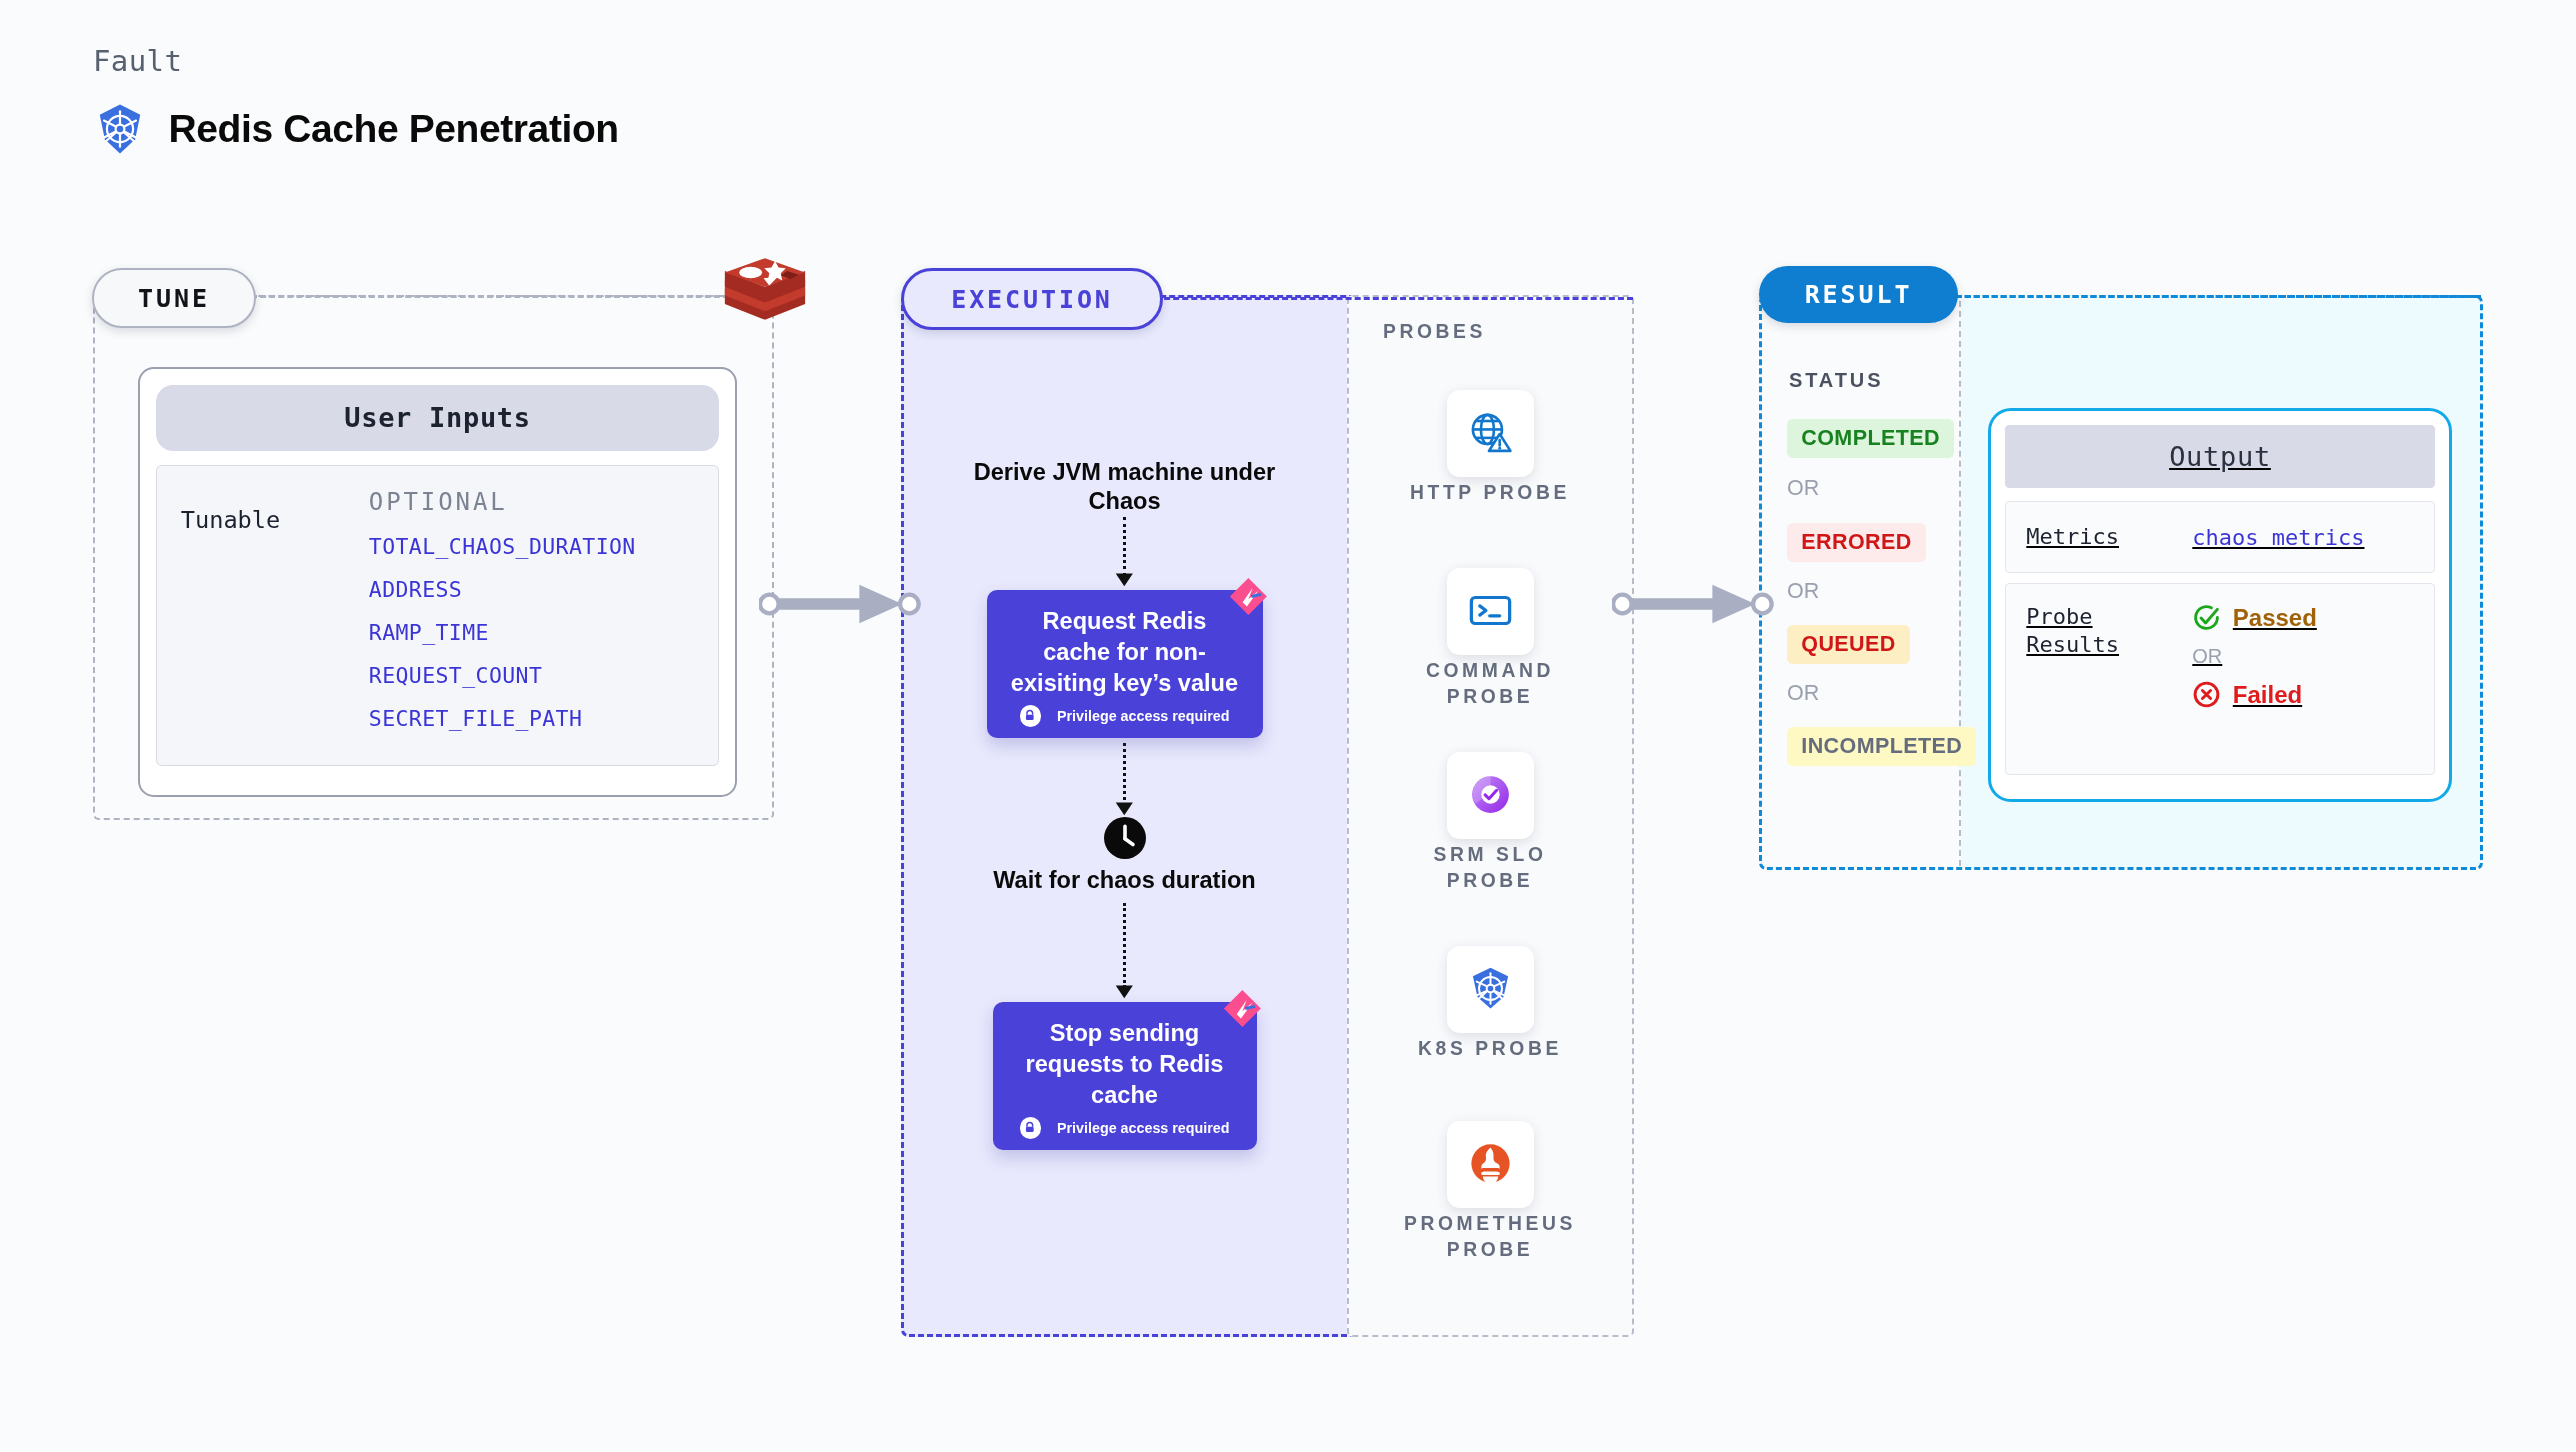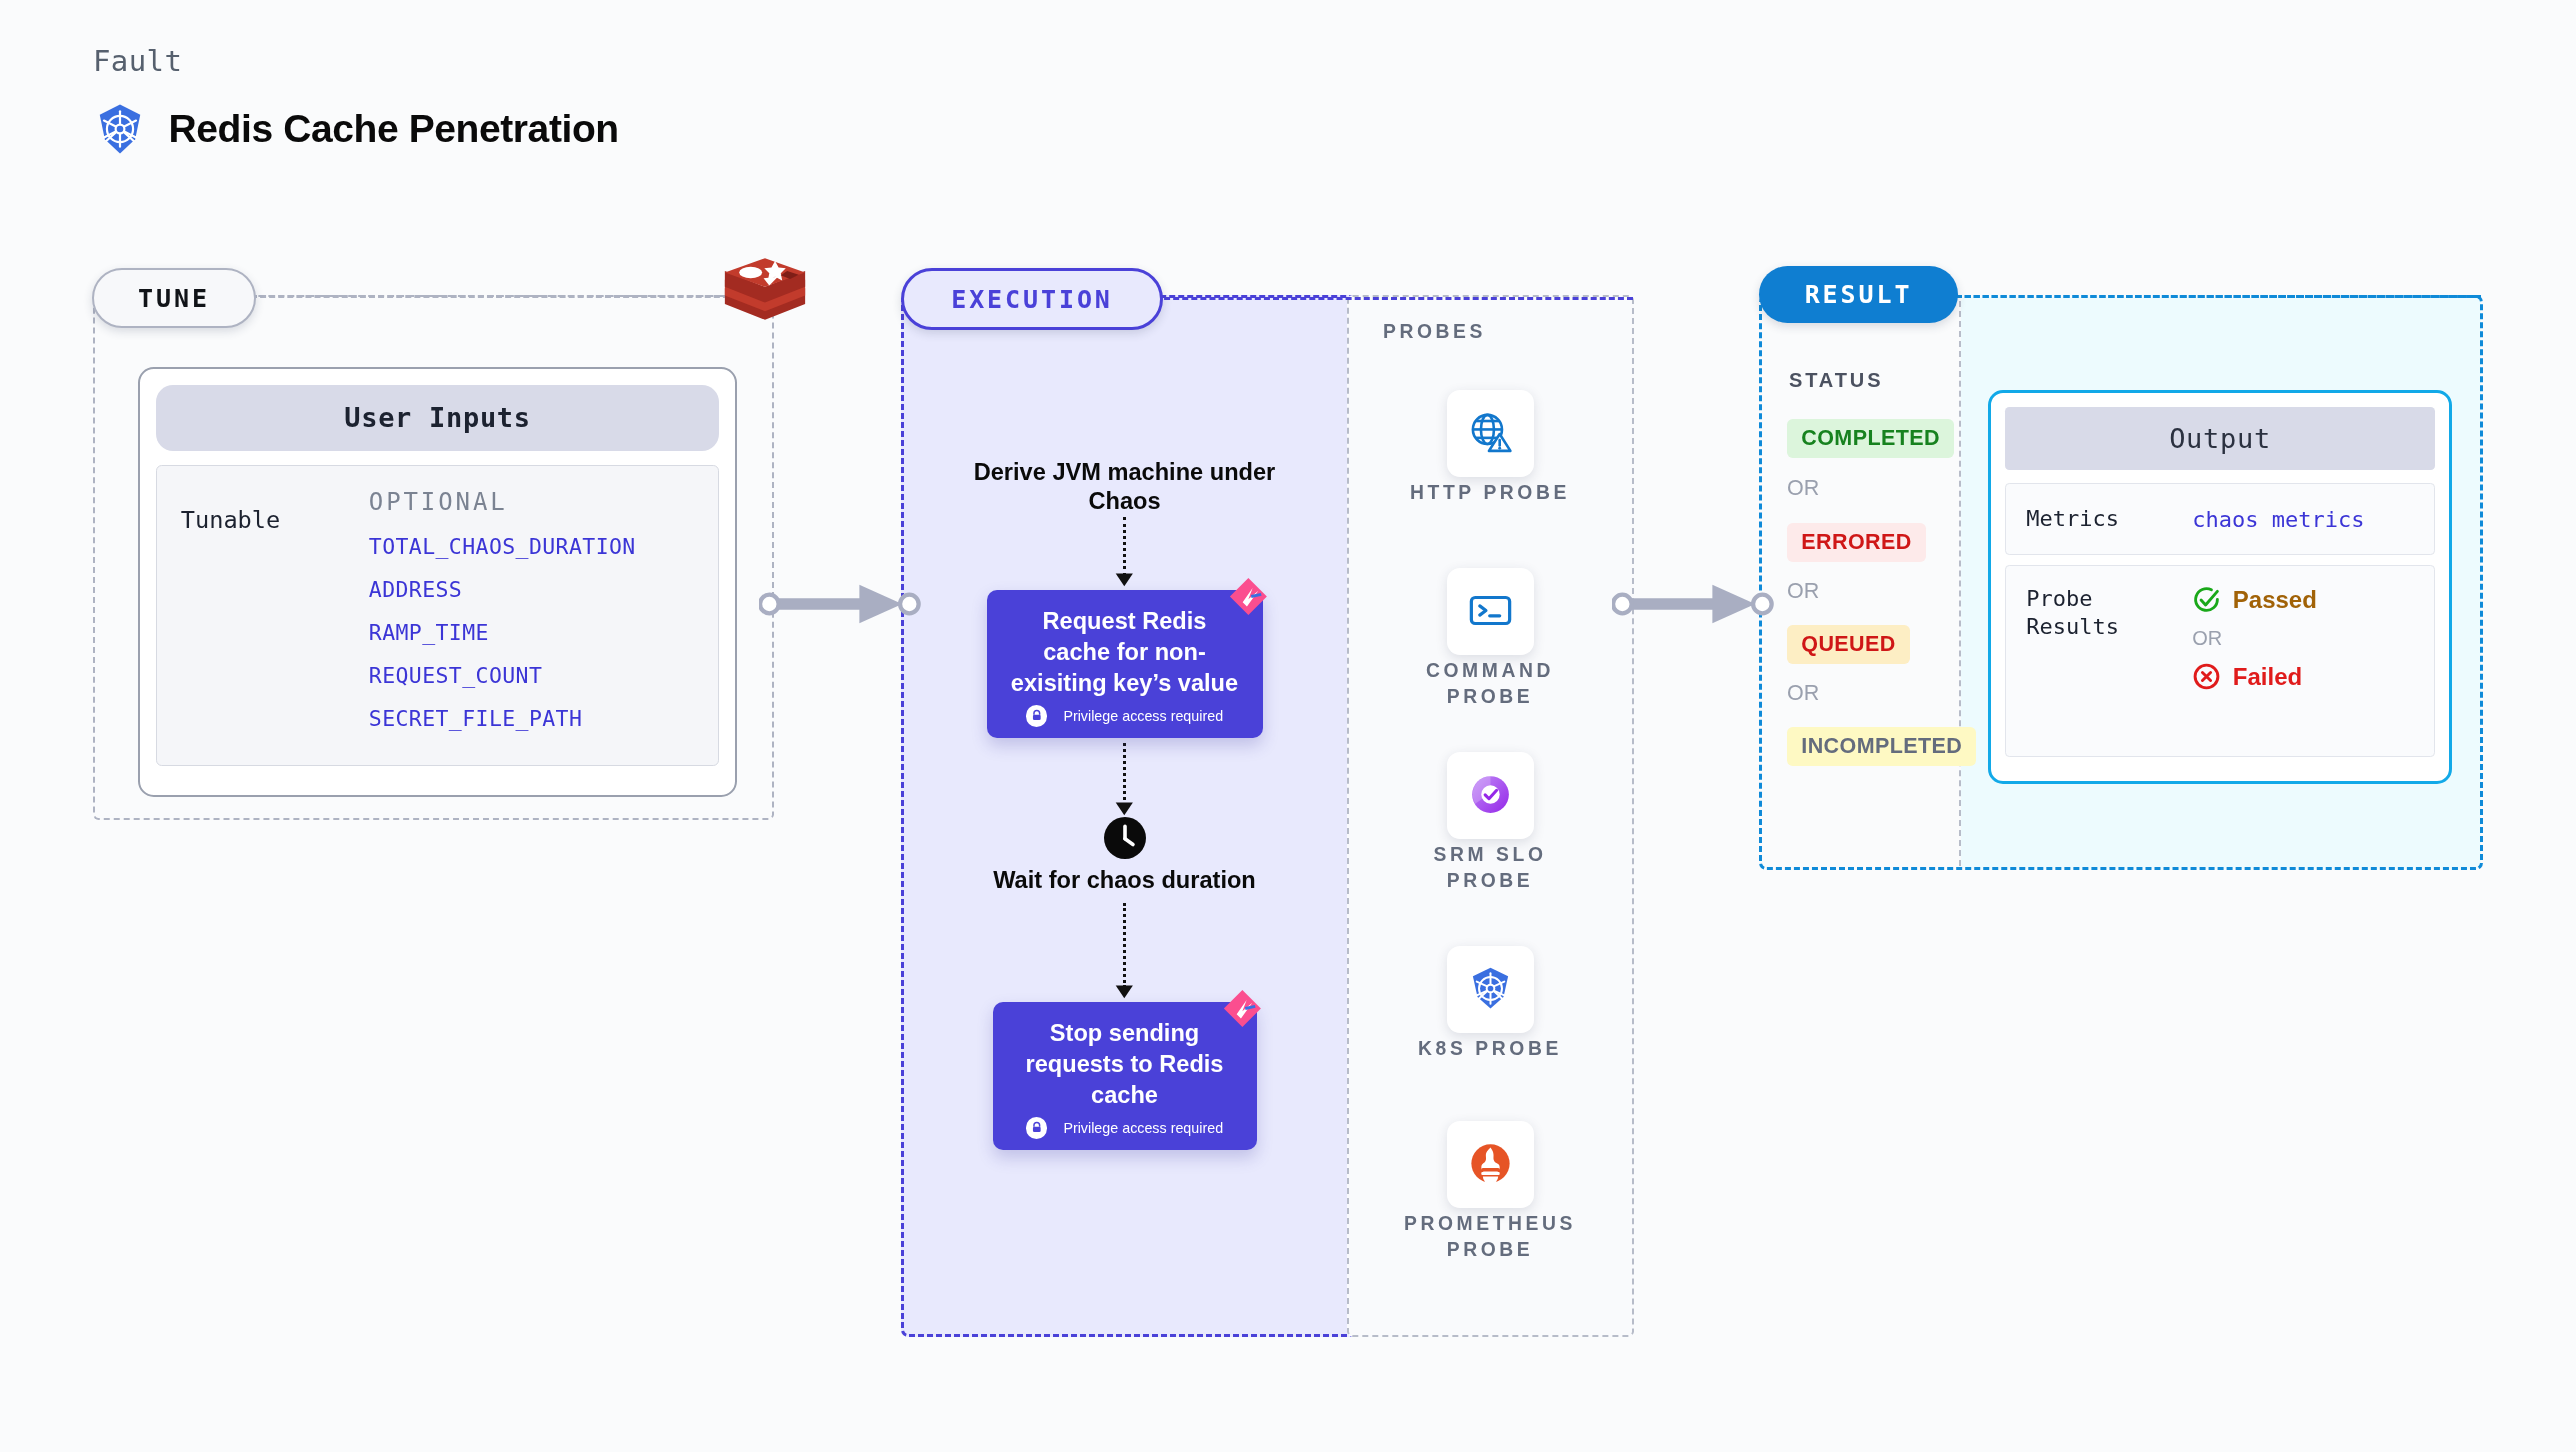--- a/index.html
+++ b/index.html
@@ -126,21 +126,21 @@
   }
   .action-box {
     position: relative; background: #4a41d8; border-radius: 10px;
     color: #ffffff; text-align: center;
     box-shadow: 0 7.2px 15.8px rgba(60,55,160,.22);
     padding: 15.8px 21.5px 11.5px 21.5px; box-sizing: border-box;
   }
   .action-title { font-size: 23.6px; font-weight: bold; line-height: 1.3; }
   .priv-row {
     display: flex; align-items: center; justify-content: center;
-    gap: 16px; margin-top: 7.2px;
+    gap: 16px; margin-top: 7.2px; font-weight: bold;
   }
   .priv-text { font-size: 14.3px; color: #ffffff; }
   .lock-badge {
     width: 21.5px; height: 21.5px; border-radius: 50%; background: #ffffff;
     display: flex; align-items: center; justify-content: center;
   }
   .chaos-badge { position: absolute; right: -11.5px; top: -15.8px; width: 47px; height: 43px; }
   .clock-icon { display: block; margin: 0 auto; width: 42px; height: 42px; }
 
   
@@ -167,23 +167,23 @@
   .status-chip {
     position: absolute; left: 1787px; border-radius: 5.7px;
     padding: 7.2px 14.3px; font-size: 21.5px; font-weight: bold; letter-spacing: 0.4px;
   }
   .or-text {
     position: absolute; left: 1787px; font-size: 21.5px; color: #9aa0ae;
   }
 
   
   #output-card {
-    position: absolute; left: 1988px; top: 390px; width: 464px; height: 394px;
-    background: #ffffff; border: 3.6px solid #12a9e8; border-radius: 15px;
-    box-sizing: border-box; padding: 14.3px;
+    position: absolute; left: 1988px; top: 408px; width: 464px; height: 394px;
+    background: #ffffff; border: 3.6px solid #12a9e8; border-radius: 23px;
+    box-sizing: border-box; padding: 14.3px; text-decoration: underline;
   }
   #output-header {
     height: 63px; background: #d8dae8; border-radius: 4.3px;
     display: flex; align-items: center; justify-content: center;
     font-family: "DejaVu Sans Mono", monospace; font-size: 27px;
     color: #2b3140; letter-spacing: 0.7px;
   }
   #metrics-row {
     margin-top: 13px; height: 72px; background: #fafbfd;
     border: 1.4px solid #e2e5ec; border-radius: 4.3px;

